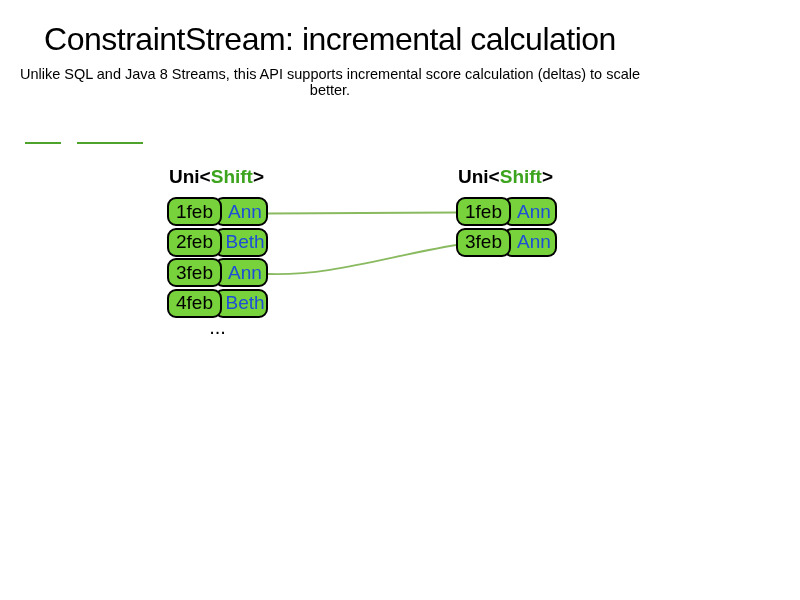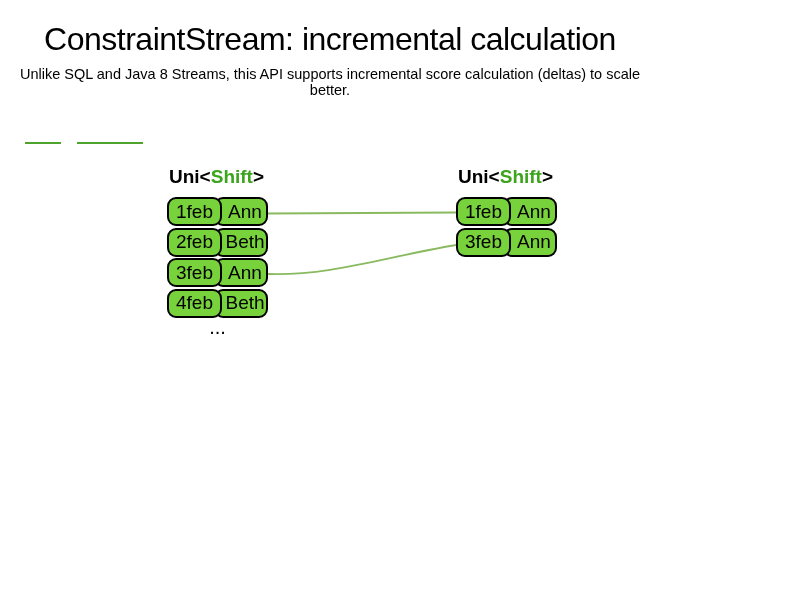--- a/index.html
+++ b/index.html
@@ -94,21 +94,21 @@
   .cell.date {
     width: 55px;
     color: #000000;
     position: relative;
     z-index: 2;
   }
   .cell.name {
     width: 54px;
     margin-left: -8px;
     padding-left: 8px;
-    color: #000000;
+    color: #1d4ed8;
     position: relative;
     z-index: 1;
   }
   .ellipsis {
     width: 101px;
     text-align: center;
     font-size: 20px;
     color: #000000;
     margin-top: -3px;
   }

